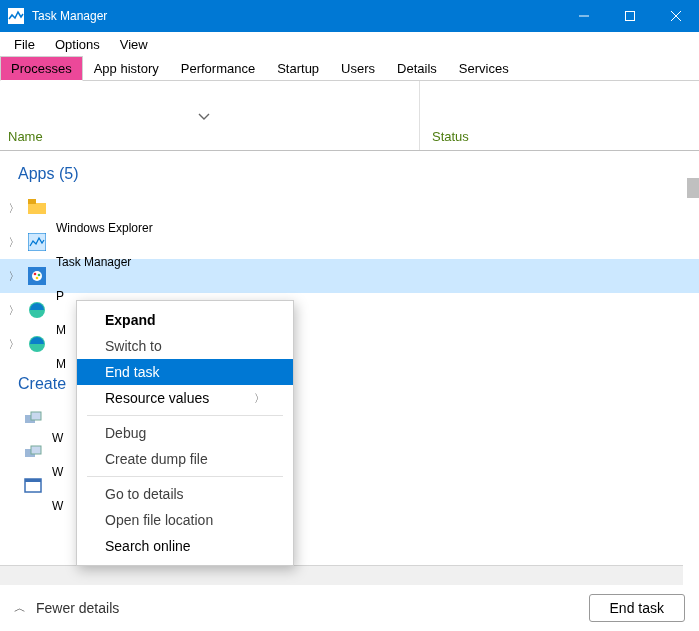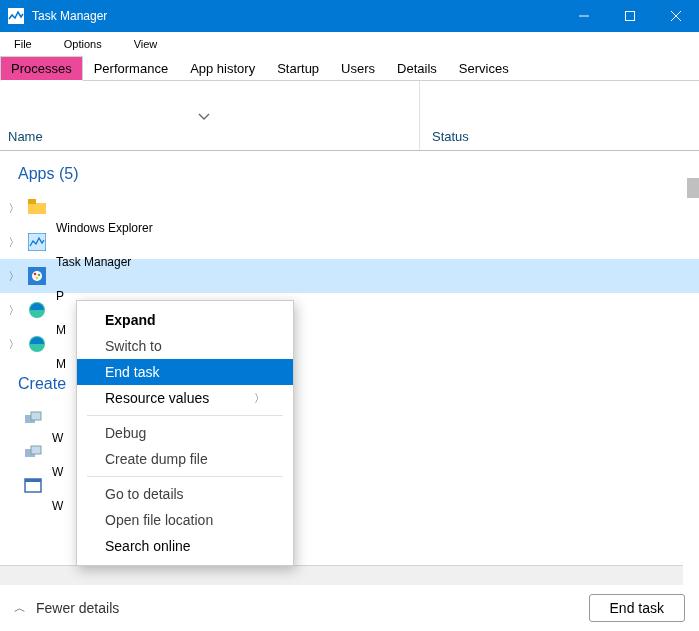--- a/index.html
+++ b/index.html
@@ -5,28 +5,28 @@
   * { box-sizing: border-box; margin: 0; padding: 0; font-family: "Segoe UI", Arial, sans-serif; }
   body { width: 699px; height: 631px; background: #fff; overflow: hidden; position: relative; }
 
   .title-bar { height: 32px; background: #0078d4; display: flex; align-items: center; color: #fff; }
   .title-bar .icon { width: 16px; height: 16px; margin: 0 8px; display:inline-flex; align-items:center; justify-content:center;}
   .title-bar .title { font-size: 12px; flex: 0 0 auto; }
   .title-bar .spacer { flex: 1; }
   .win-btn { width: 46px; height: 32px; display: flex; align-items: center; justify-content: center; color:#fff; }
   .win-btn svg { width: 10px; height: 10px; }
 
-  .menu-bar { height: 24px; display: flex; align-items: center; padding: 2px 4px; font-size: 11px; gap: 12px; }
+  .menu-bar { height: 24px; display: flex; align-items: center; padding: 2px 4px; font-size: 13px; }
   .menu-item { padding: 2px 10px; cursor: default; }
 
   .tab-bar { display: flex; border-bottom: 1px solid #d0d0d0; font-size: 13px; }
   .tab { padding: 4px 10px; border: 1px solid transparent; border-bottom: none; }
   .tab.active { border-color: #d0d0d0; border-bottom: 1px solid #fff; margin-bottom: -1px; background:#ec4899;}
 
-  .header-row { display: flex; align-items: flex-end; height: 70px; border-bottom: 1px solid #c0c0c0; font-size: 13px; color:#0c4a6e; }
+  .header-row { display: flex; align-items: flex-end; height: 70px; border-bottom: 1px solid #c0c0c0; font-size: 13px; color:#4d7c0f; }
   .header-name { flex: 0 0 420px; padding: 0 8px 6px 8px; position: relative; border-right: 1px solid #e0e0e0; height:100%; display:flex; align-items:flex-end;}
   .header-name .chev { position:absolute; top:32px; left:198px; }
   .header-status { flex: 1; padding: 0 8px 6px 12px; display:flex; align-items:flex-end;}
 
   .list { position: relative; }
   .group-header { color: #1a5fb4; font-size: 16px; padding: 14px 0 8px 10px; margin-left: 8px; }
   .row { display: flex; align-items: center; height: 34px; font-size: 14px; padding-left: 4px; }
   .row.selected { background: #cce8ff; }
   .expander { width: 20px; text-align: center; color:#555; font-size:11px; }
   .app-icon { width: 18px; height: 18px; margin: 0 10px 0 4px; display:inline-flex; align-items:center; justify-content:center;}
@@ -84,22 +84,22 @@
 </div>
 
 <div class="menu-bar">
   <div class="menu-item">File</div>
   <div class="menu-item">Options</div>
   <div class="menu-item">View</div>
 </div>
 
 <div class="tab-bar">
   <div class="tab active">Processes</div>
+  <div class="tab">App history</div>
   <div class="tab">Performance</div>
-  <div class="tab">App history</div>
   <div class="tab">Startup</div>
   <div class="tab">Users</div>
   <div class="tab">Details</div>
   <div class="tab">Services</div>
 </div>
 
 <div class="header-row">
   <div class="header-name">
     <span>Name</span>
     <span class="chev">

